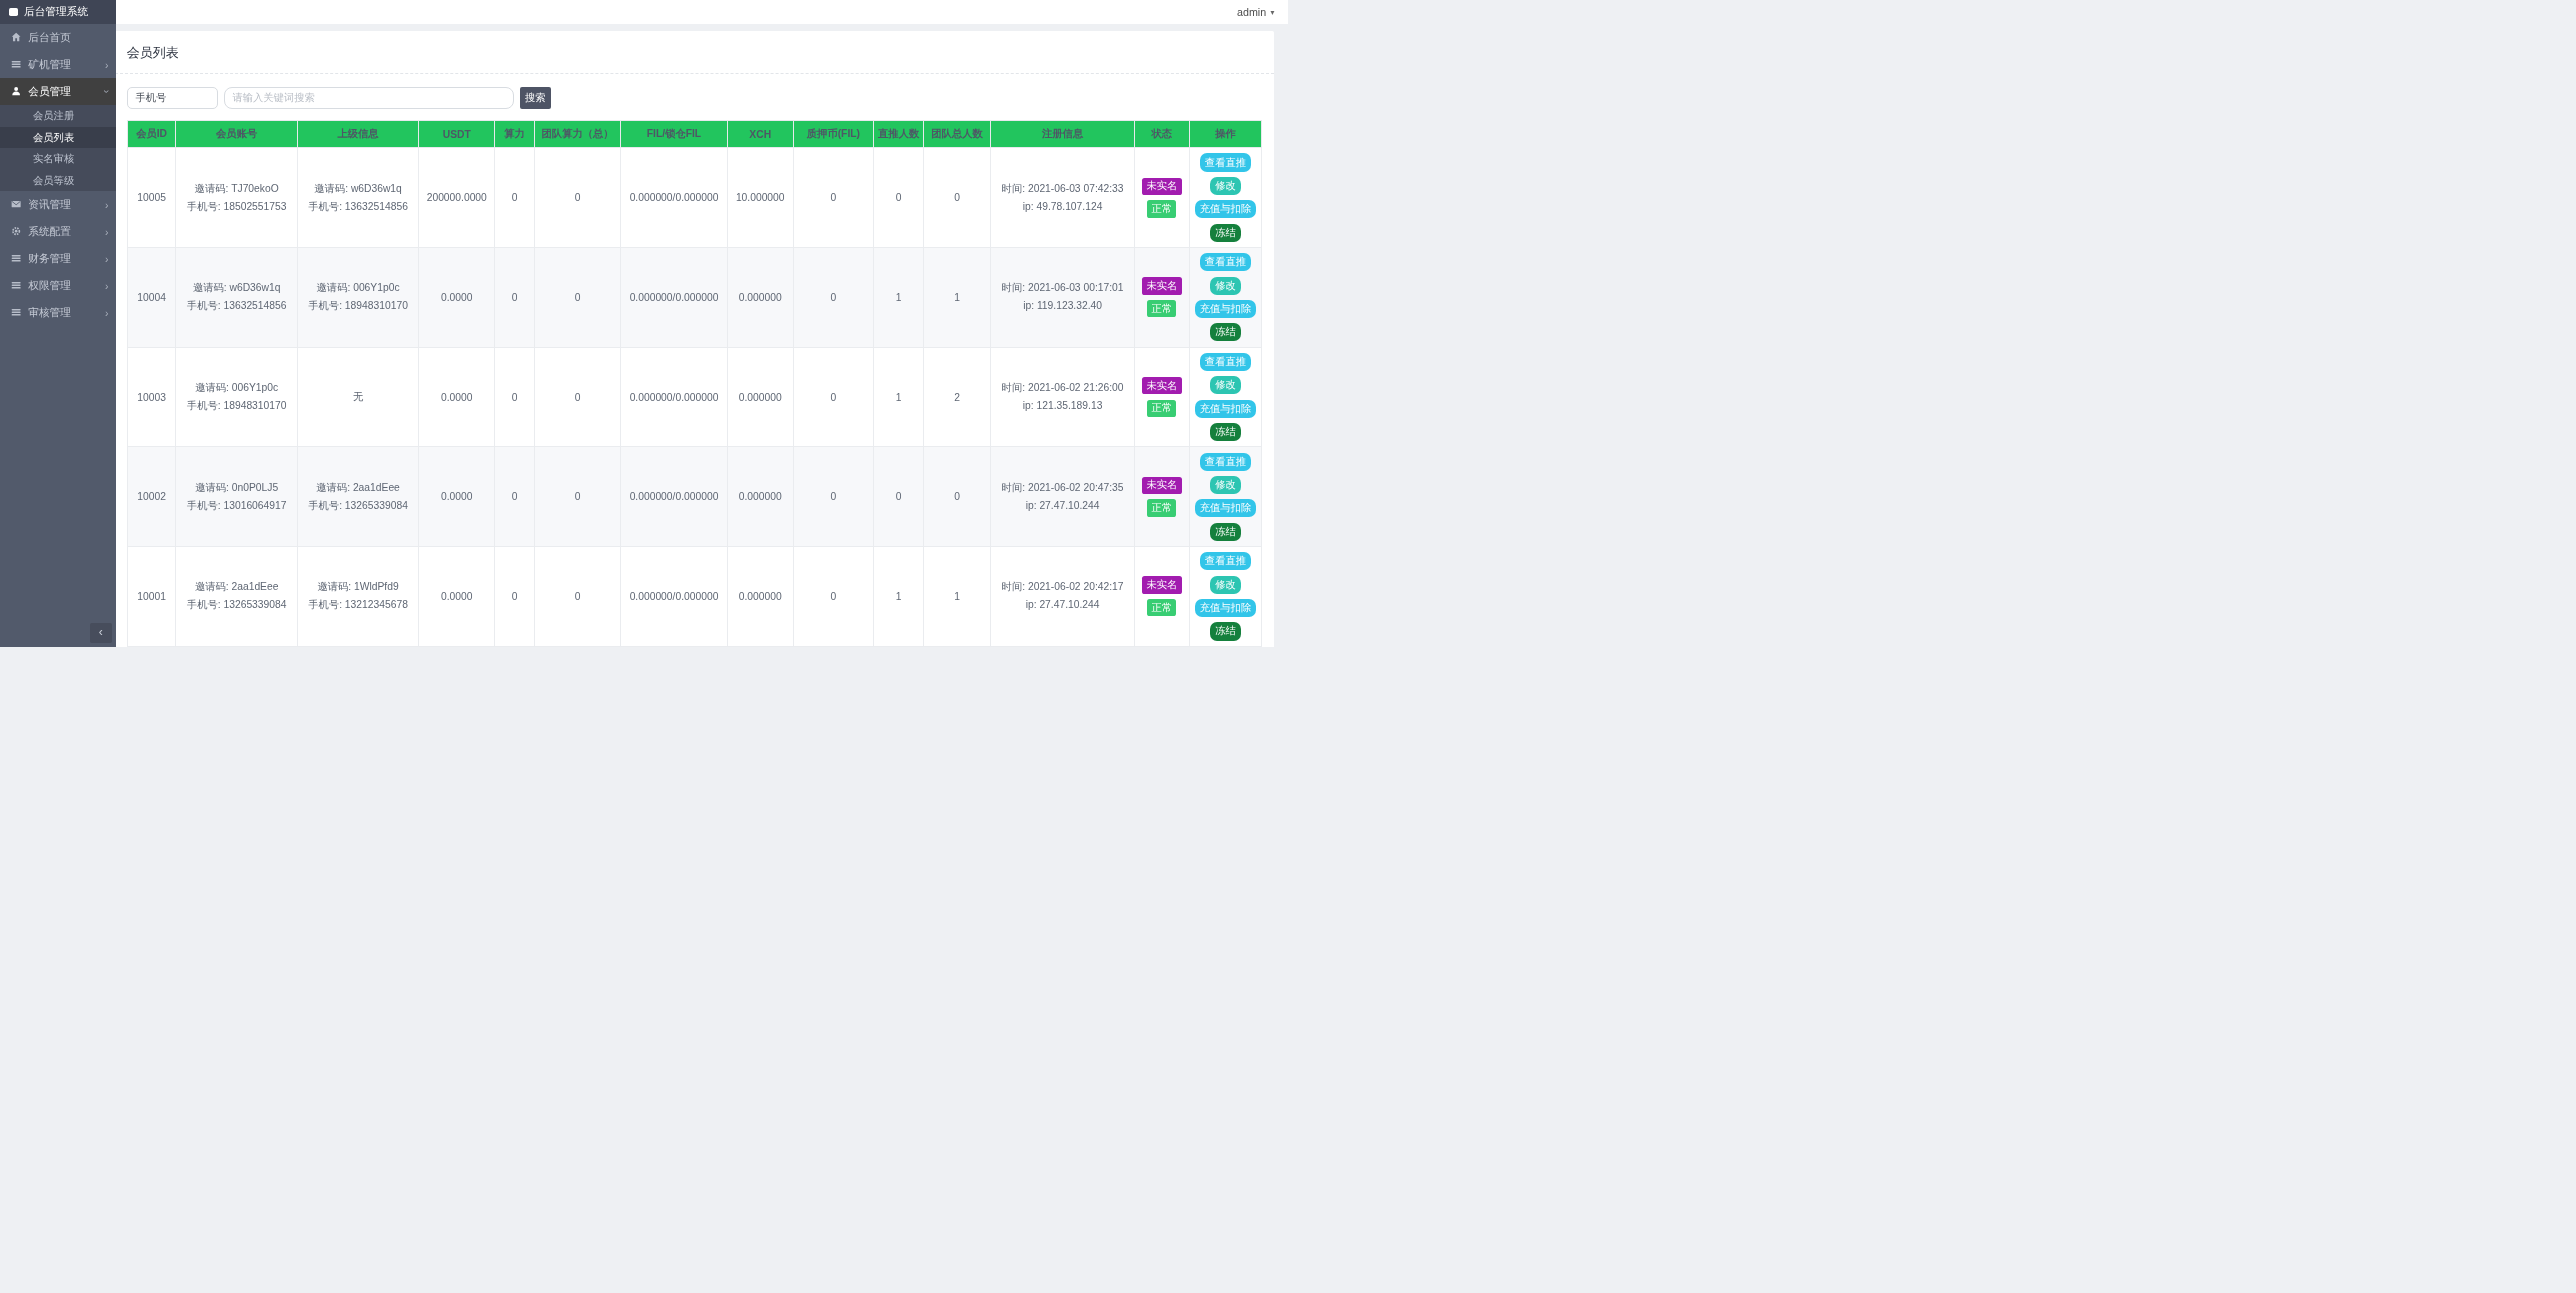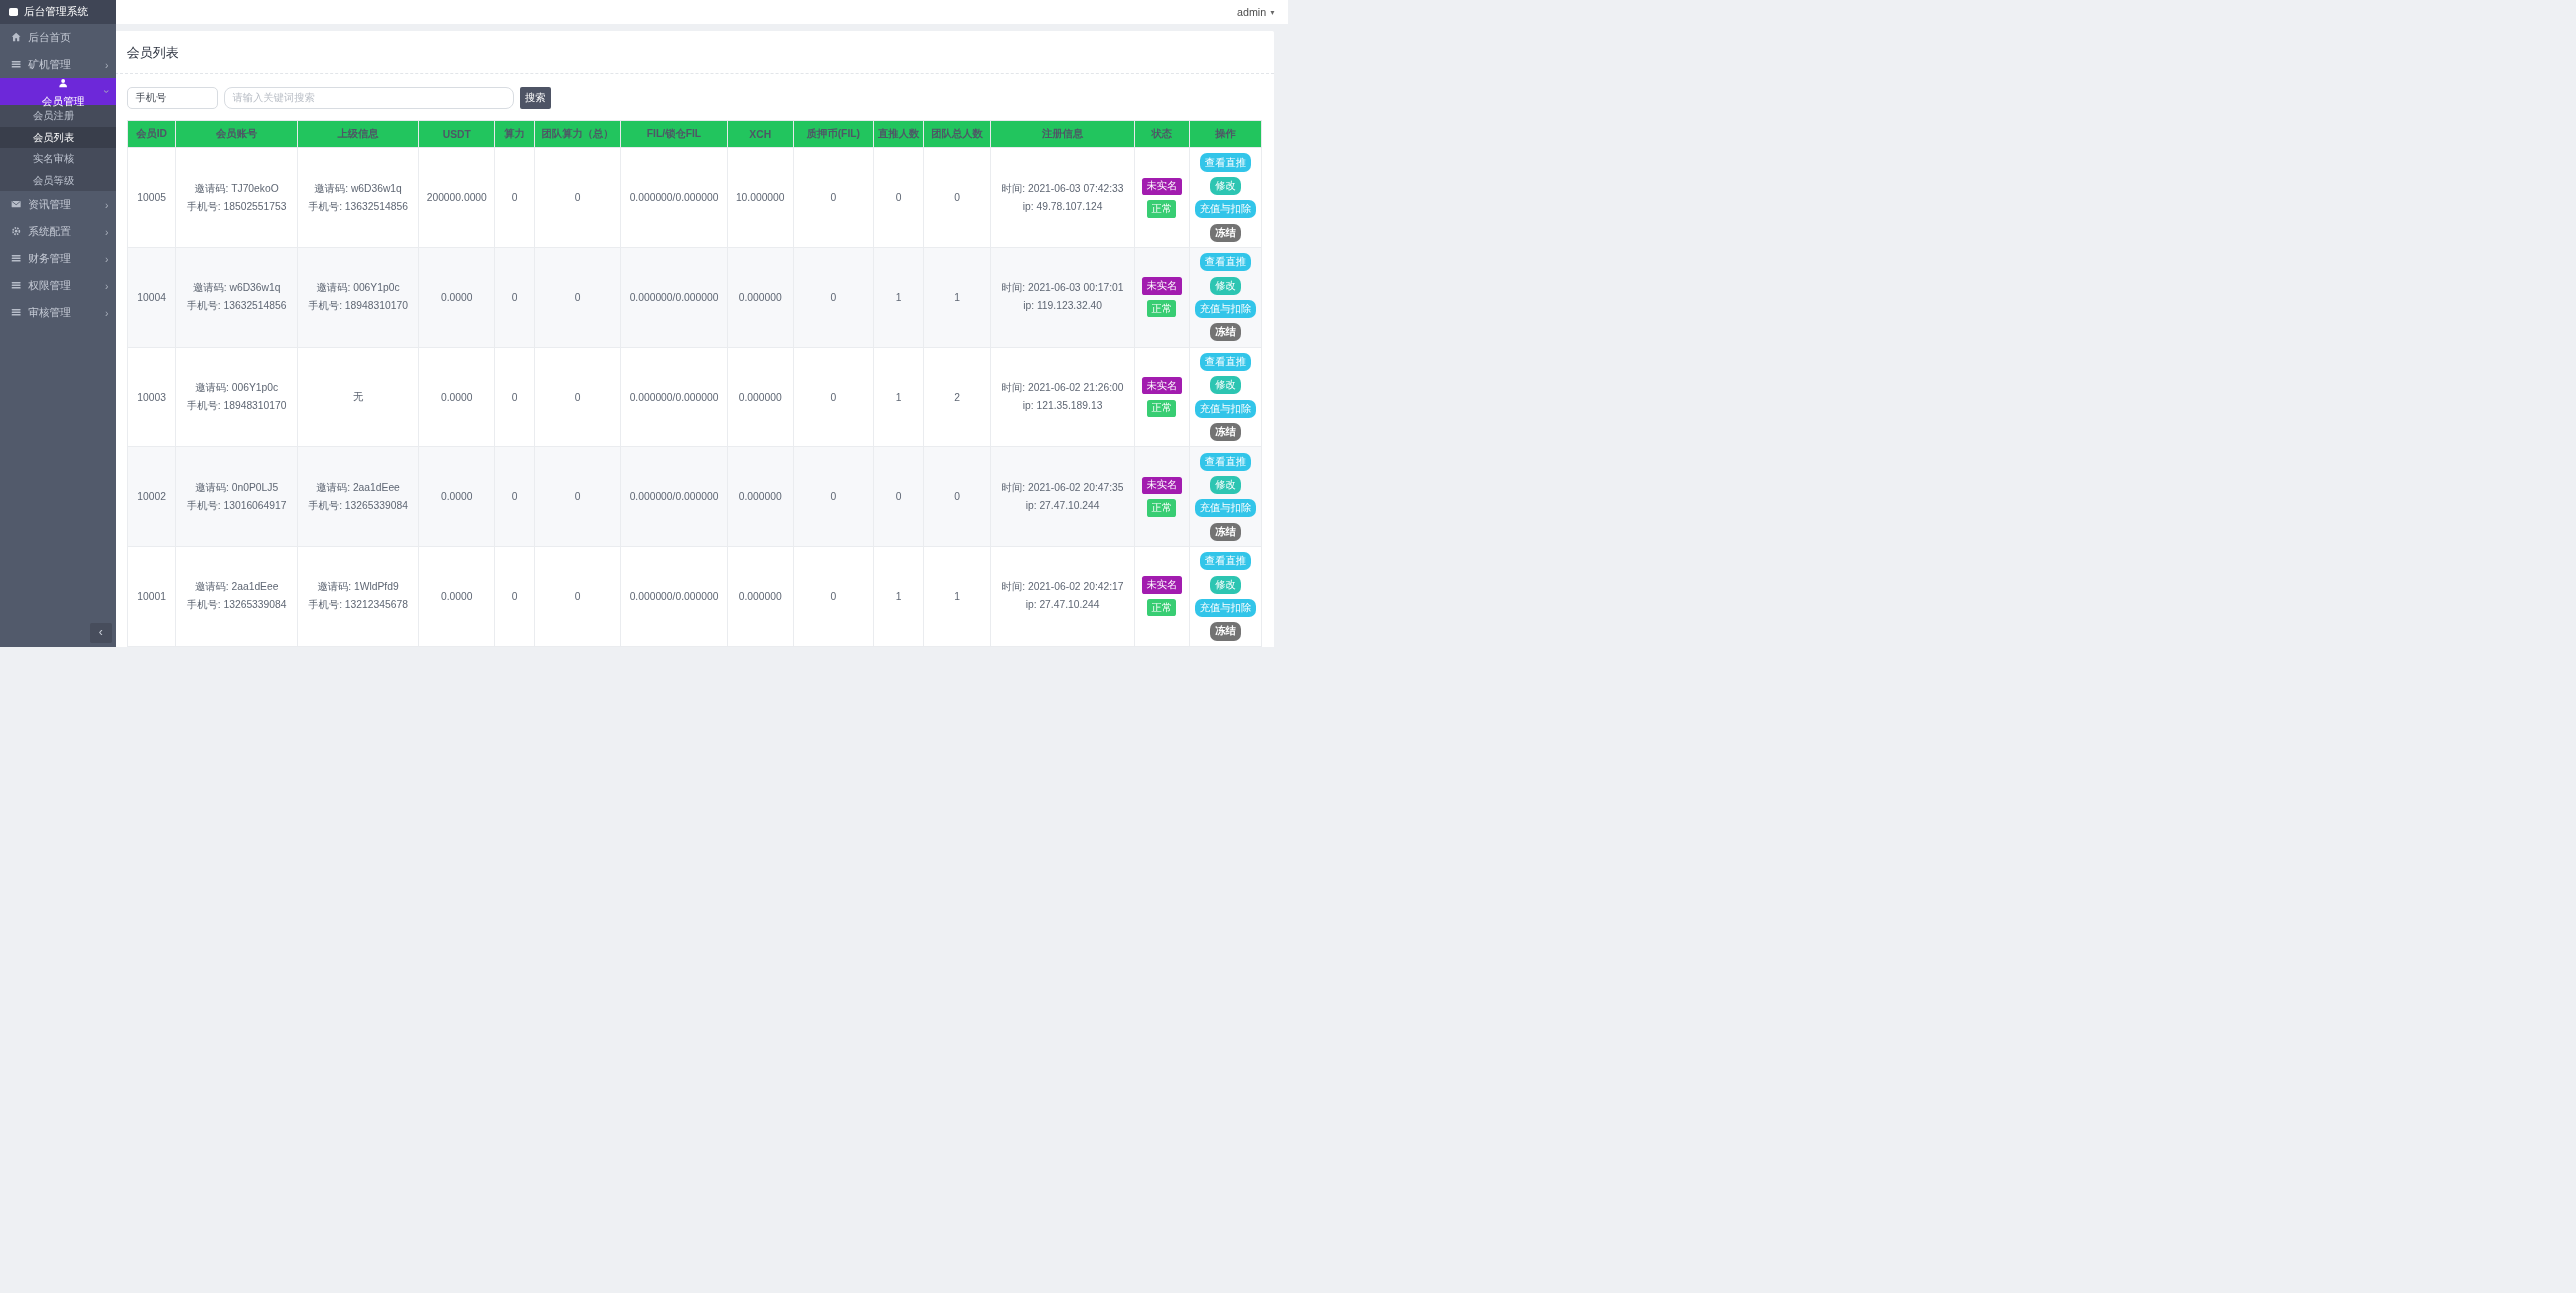--- a/index.html
+++ b/index.html
@@ -10,21 +10,21 @@
     position: relative;
     overflow: hidden;
     font-size: 10.3px;
     color: #5e6673;
   }
   
   .sidebar { position: absolute; left:0; top:0; width:116px; height:100%; background:#525a6b; z-index:5; }
   .logo { height:24px; background:#3f4555; display:flex; align-items:center; padding-left:9.4px; color:#fff; font-size:10.7px; gap:6px; }
   .logo-icon { width:8.6px; height:8.6px; background:#fefefe; border-radius:1.7px; flex:0 0 auto; }
   .menu-item { position:relative; height:27px; display:flex; align-items:center; padding-left:10.3px; gap:6.9px; color:#c6cbd6; font-size:10.7px; cursor:pointer; }
-  .menu-item.expanded { color:#ffffff; background:#6d28d9;flex-direction:column; }
+  .menu-item.expanded { color:#ffffff; background:#404040; }
   .mi-icon { width:11px; display:flex; align-items:center; justify-content:center; color:#b7bdc9; }
   .menu-item.expanded .mi-icon { color:#fff; }
   .mi-label { flex:1 1 auto; white-space:nowrap; }
   .mi-chev { position:absolute; right:7.7px; top:50%; transform:translateY(-50%); font-size:10.3px; color:#a9b0bd; }
   .mi-chev.down { transform:translateY(-55%) rotate(90deg); }
   .submenu { background:#454b5a; }
   .submenu-item { height:21.5px; line-height:21.5px; padding-left:33px; font-size:10.3px; color:#bfc5d1; cursor:pointer; white-space:nowrap; }
   .submenu-item.active { color:#ffffff; background:rgba(0,0,0,.16); }
   .collapse-btn { position:absolute; bottom:4.3px; right:4.3px; width:22px; height:20px; line-height:19px; text-align:center; background:#474d5c; color:#ccd1da; border-radius:1.7px; font-size:12px; cursor:pointer; }
   
@@ -46,21 +46,21 @@
   table.grid th { height:27.5px; background:#22c55e; border:0.9px solid #e7e9ec; font-size:10.3px; font-weight:bold; color:#4e5766; white-space:nowrap; overflow:hidden; }
   table.grid td { height:75px; border:0.9px solid #eaecef; text-align:center; vertical-align:middle; font-size:10.3px; color:#5e6673; overflow:hidden; }
   tr.striped td { background:#f7f8fa; }
   .cell-line { line-height:18px; white-space:nowrap; }
   .badge { display:block; width:max-content; margin:5.2px auto; padding:1.7px 4.3px; border-radius:2.6px; color:#fff; font-size:10.3px; }
   .badge.red { background:#a21caf; }
   .badge.green { background:#38cd73; }
   .act-btn { display:block; width:max-content; margin:5.2px auto; padding:2.1px 5.2px; border:0; border-radius:7px; color:#fff; font-size:10.3px; font-family:inherit; cursor:pointer; }
   .act-btn.cyan { background:#32c5e9; }
   .act-btn.teal { background:#2dc5b2; }
-  .act-btn.orange { background:#737373;font-weight:bold; }
+  .act-btn.orange { background:#15803d; }
 </style>
 </head>
 <body>
 
 <aside class="sidebar">
   <div class="logo">
     <span class="logo-icon"></span>
     <span>后台管理系统</span>
   </div>
   <nav class="menu">

